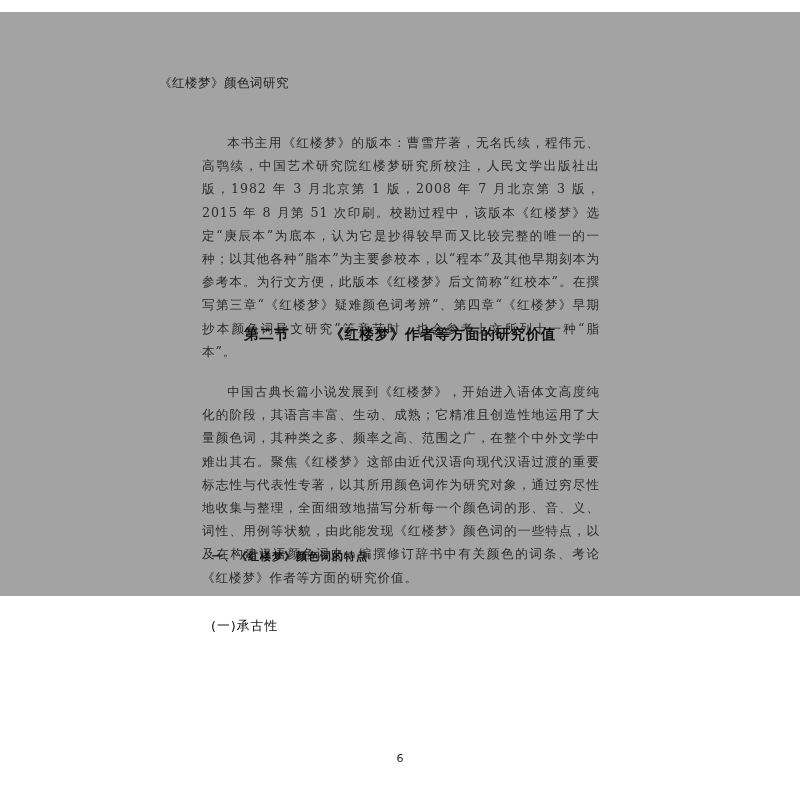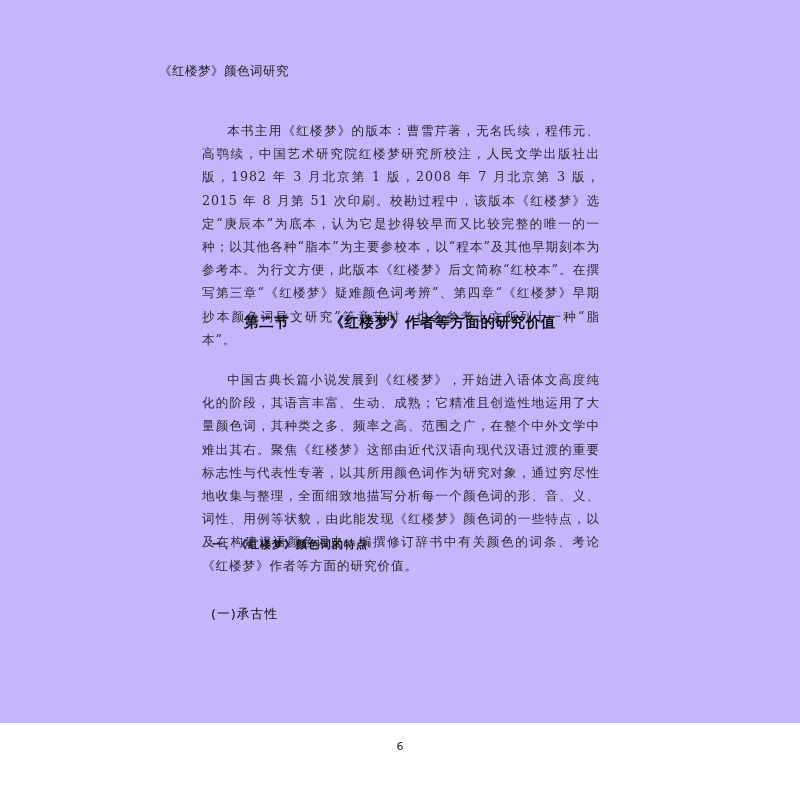--- a/index.html
+++ b/index.html
@@ -9,23 +9,23 @@
     }
     body {
       width: 800px;
       height: 800px;
       position: relative;
       overflow: hidden;
       color: #1a1a1a;
     }
     .page {
       position: absolute;
-      left: 0; top: 0;
-      width: 800px; height: 723px;
-      background: #c4b5fd;
+      left: 0; top: 12px;
+      width: 800px; height: 584px;
+      background: #a3a3a3;
     }
     .running-header {
       position: absolute;
       left: 159px;
       top: 63px;
       font-family: "DejaVu Sans", sans-serif;
       font-size: 12.5px;
       letter-spacing: 0.5px;
       color: #222;
     }

